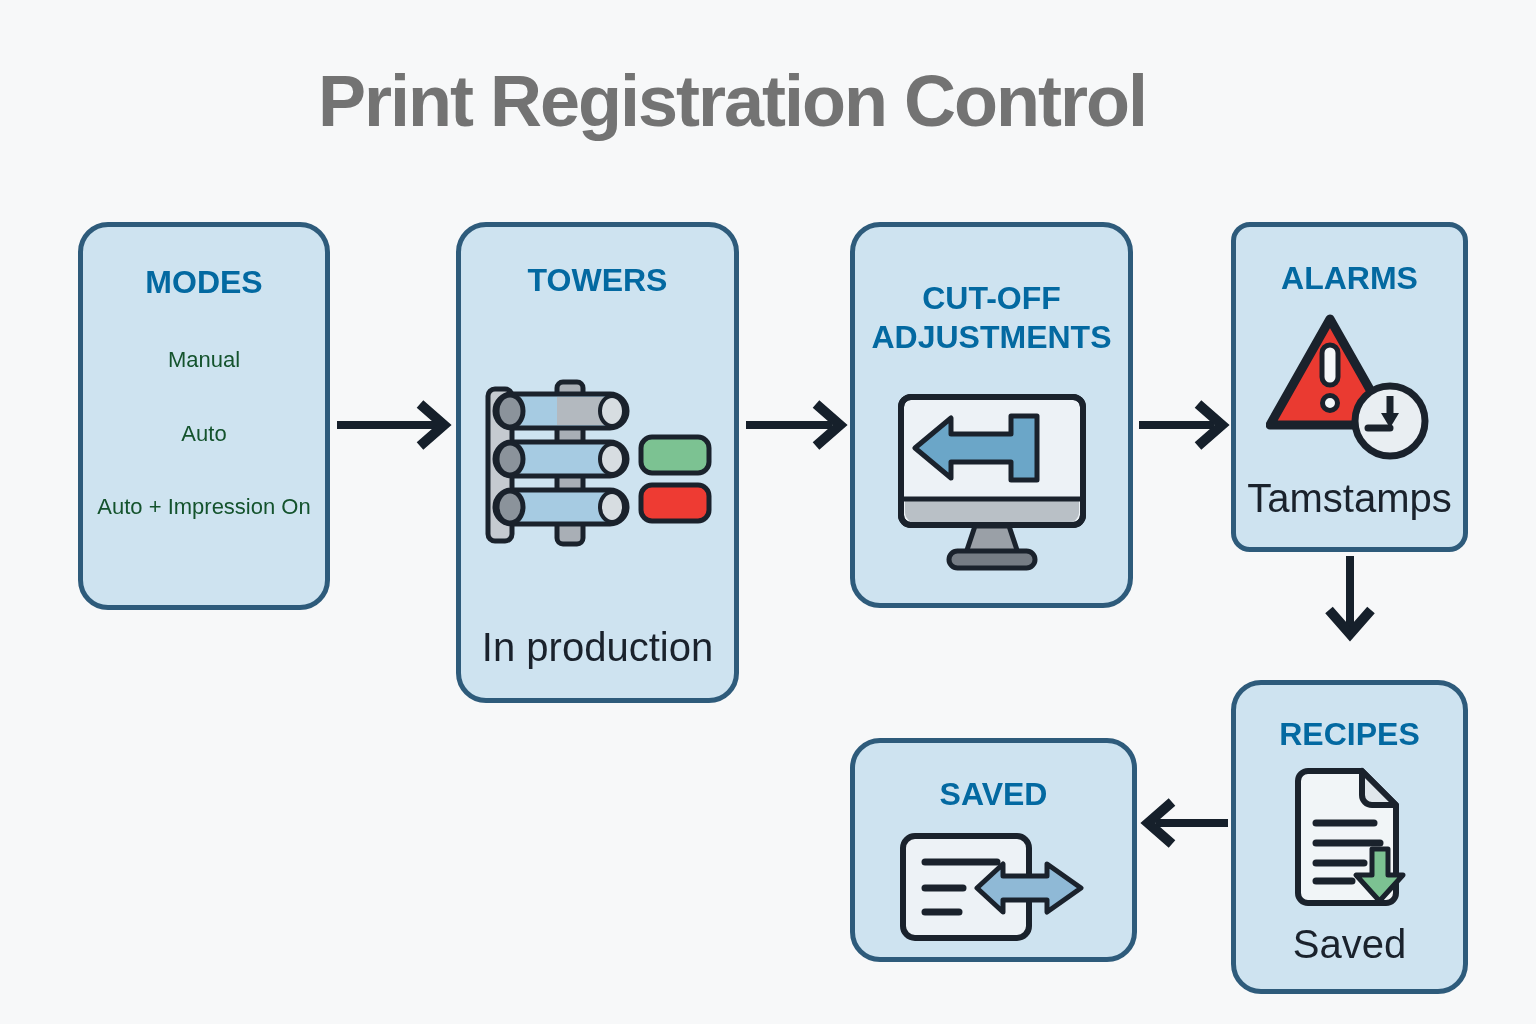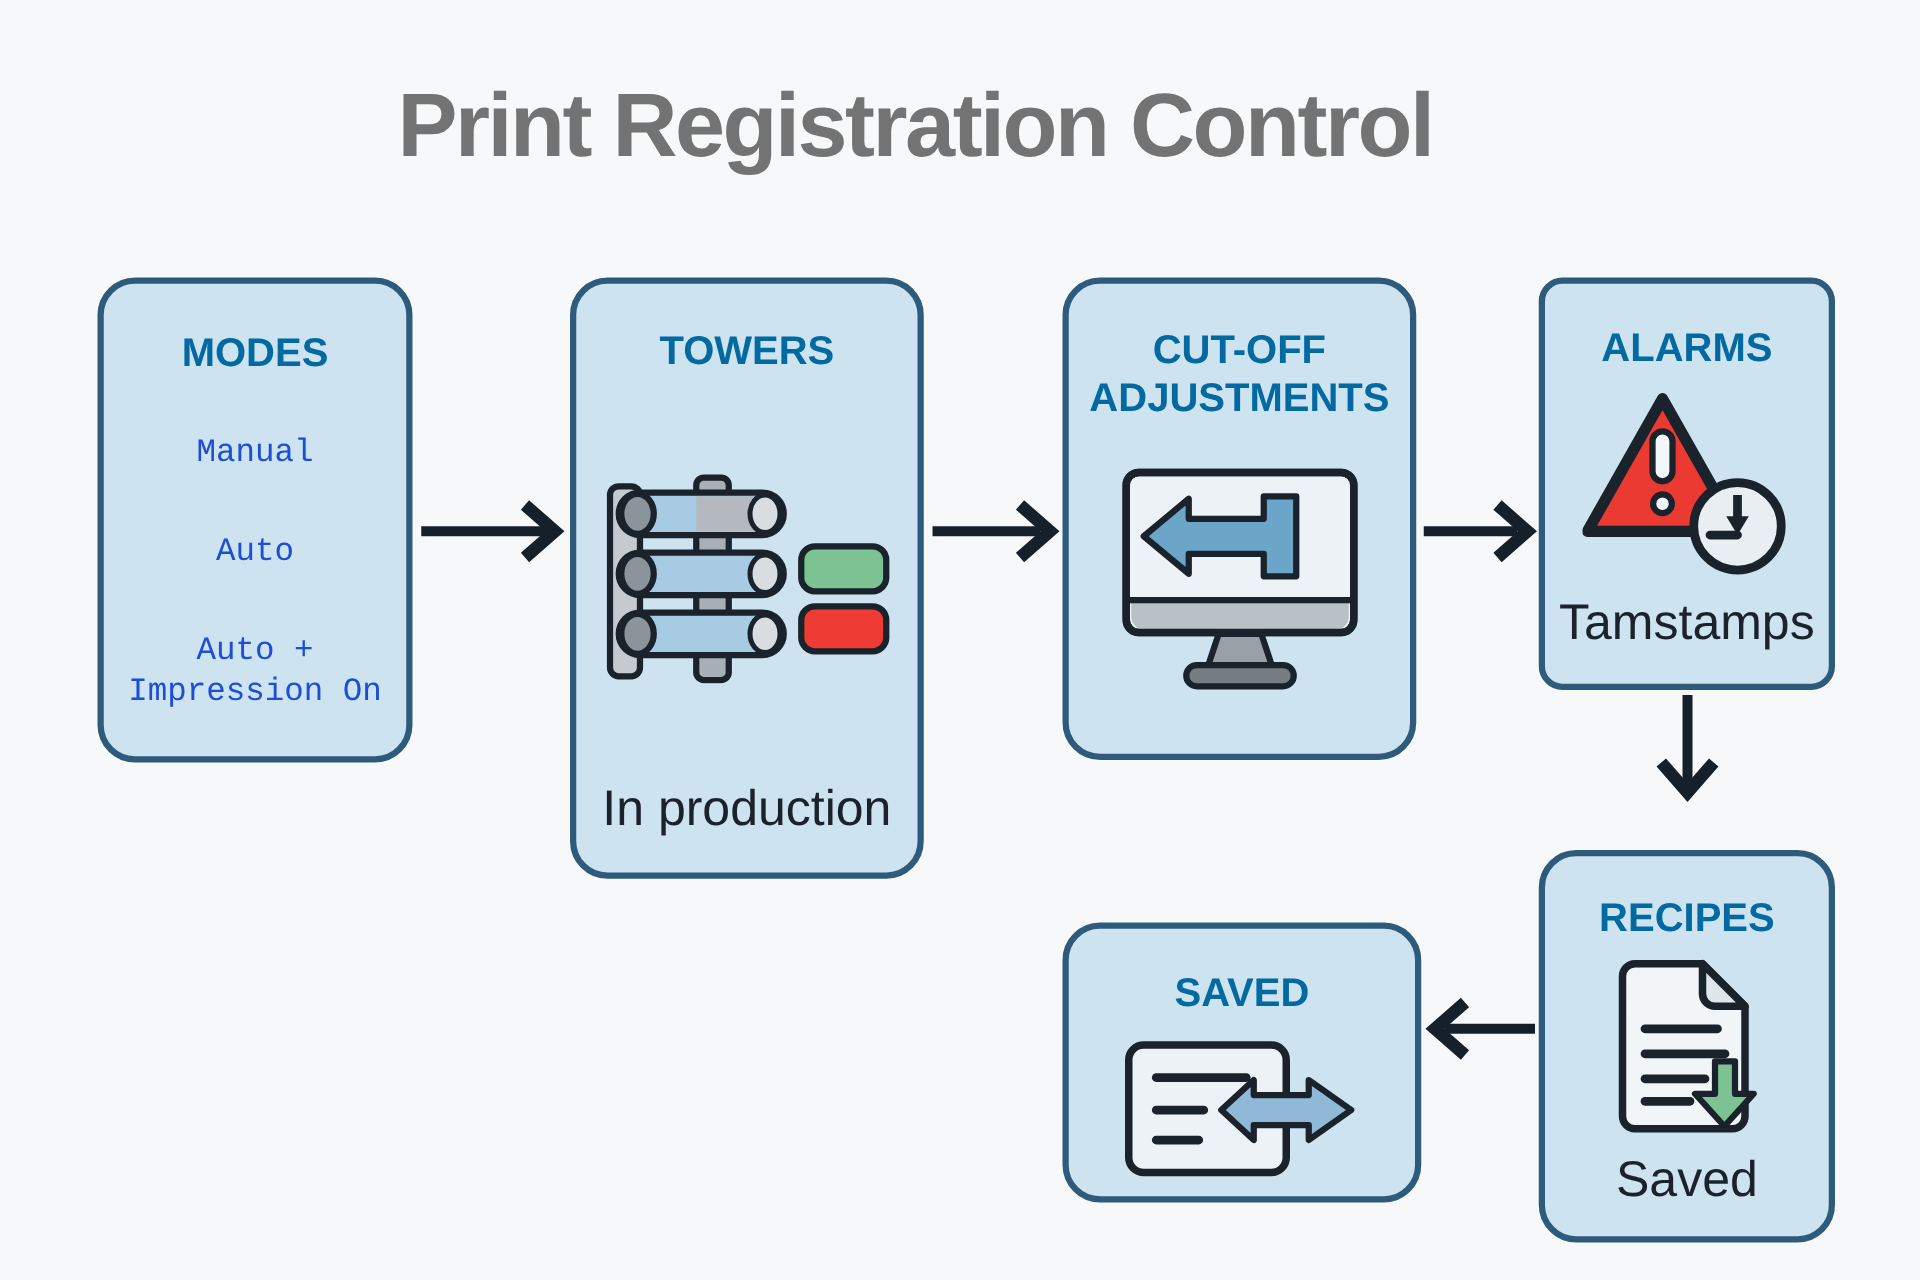--- a/index.html
+++ b/index.html
@@ -35,27 +35,27 @@
     background:var(--box-fill);
     border:5px solid var(--box-border);
     border-radius:30px;
     display:flex;flex-direction:column;align-items:center;
     text-align:center;
   }
   .node-title{
     font-size:32px;font-weight:700;line-height:1.22;color:#0369a1;
     padding:0 14px;
   }
-  .node-item{font-size:26px;font-weight:400;line-height:1.3;color:#1d4ed8;max-width:225px;font-family:Liberation Mono, monospace;}
+  .node-item{font-size:22px;font-weight:400;line-height:1.3;color:#14532d;max-width:225px;}
   .node-caption{font-size:40px;font-weight:400;color:#1a222c;}
   
   #node-modes   {left:78px;  top:222px; width:252px; height:388px; padding-top:36px;}
   #node-modes .items{display:flex;flex-direction:column;gap:45px;margin-top:44px;}
   #node-towers  {left:456px; top:222px; width:283px; height:481px; justify-content:space-between; padding:34px 0 28px 0;}
-  #node-cutoff  {left:850px; top:222px; width:283px; height:386px; padding-top:33px;}
+  #node-cutoff  {left:850px; top:222px; width:283px; height:386px; padding-top:52px;}
   #node-cutoff .icon-wrap{margin-top:36px;}
   #node-alarms  {left:1231px;top:222px; width:237px; height:330px; justify-content:space-between; padding:32px 0 26px 0;border-radius:19px;}
   #node-recipes {left:1231px;top:680px; width:237px; height:314px; justify-content:space-between; padding:30px 0 22px 0;}
   #node-saved   {left:850px; top:738px; width:287px; height:224px; padding-top:32px;}
   #node-saved .icon-wrap{margin-top:18px;}
   .icon-wrap{display:flex;align-items:center;justify-content:center;}
   .connector-layer{position:absolute;inset:0;pointer-events:none;}
 </style>
 </head>
 <body>

